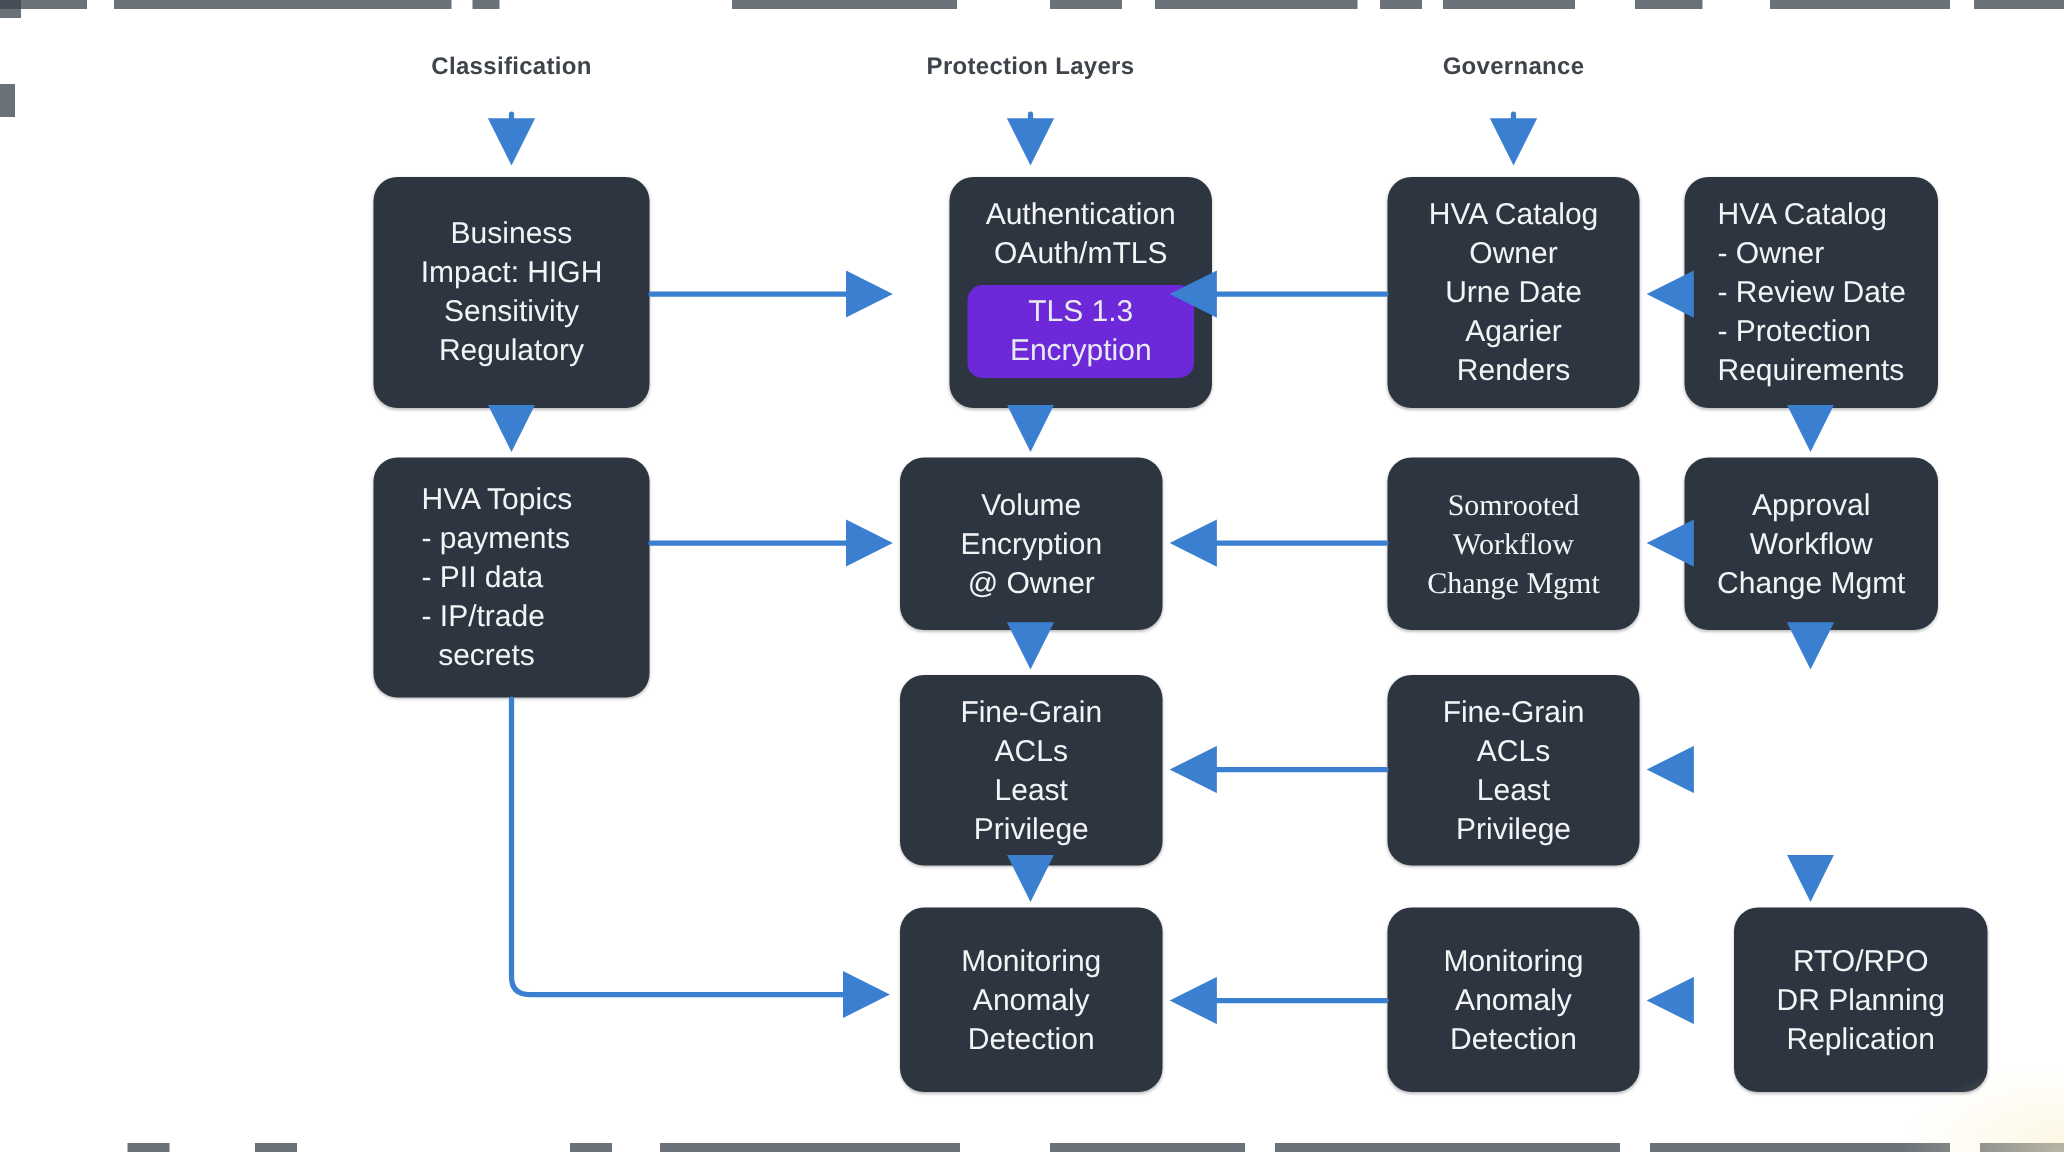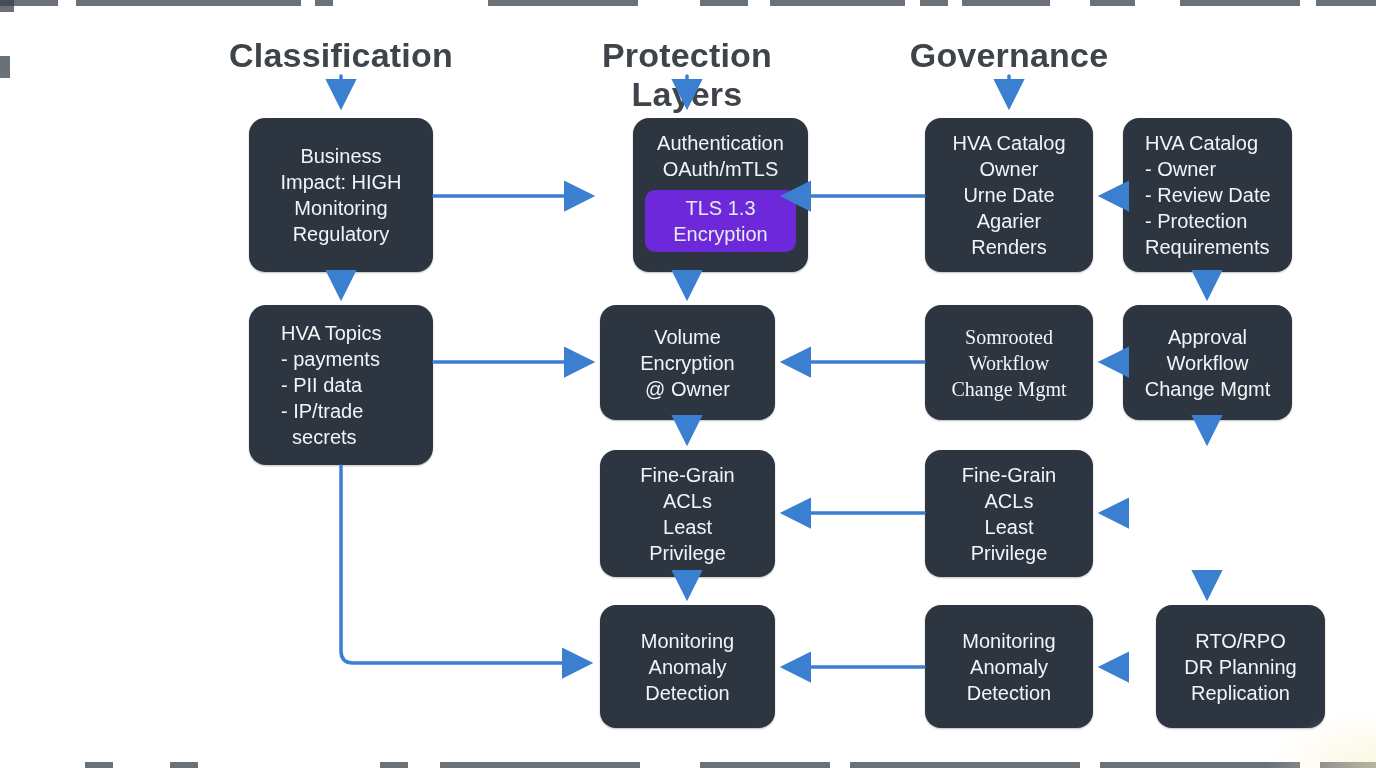--- a/index.html
+++ b/index.html
@@ -2,31 +2,31 @@
 <html><head>
 <meta charset="utf-8">
 <style>
   html,body{margin:0;padding:0;background:#ffffff;}
   #stage{
     position:relative;width:1376px;height:768px;background:#ffffff;
     font-family:"Liberation Sans",sans-serif;overflow:hidden;
   }
   .col-header{
     position:absolute;text-align:center;color:#3f444b;
-    font-size:34px;font-weight:600;letter-spacing:0.2px;
+    font-size:16px;font-weight:600;letter-spacing:0.2px;
   }
   .node{
     position:absolute;background:#2c3540;border-radius:16px;
     color:#f2f4f6;display:flex;align-items:center;justify-content:center;
     box-shadow:0 1px 2px rgba(0,0,0,0.25);
   }
   .node-text{
     white-space:pre-line;text-align:center;font-size:20px;line-height:26px;
   }
-  .node.left-align{justify-content:flex-start;border-radius:17px;}
+  .node.left-align{justify-content:flex-start;}
   .node.left-align .node-text{text-align:left;padding-left:32px;}
   .node.left-align-tight .node-text{text-align:left;padding-left:22px;}
   .node.left-align-tight{justify-content:flex-start;}
   .auth-node{flex-direction:column;justify-content:flex-start;padding-top:12px;box-sizing:border-box;}
   .inner-node{
     background:#6d28d9;border-radius:10px;margin-top:8px;
     width:151px;height:62px;display:flex;align-items:center;justify-content:center;
     color:#e7eaee;
   }
   svg.connectors{position:absolute;left:0;top:0;pointer-events:none;}
@@ -41,21 +41,21 @@
 
 <div id="stage">
 
   <div class="col-header" style="left:221px;top:36px;width:240px;">Classification</div>
   <div class="col-header" style="left:547px;top:36px;width:280px;">Protection Layers</div>
   <div class="col-header" style="left:909px;top:36px;width:200px;">Governance</div>
 
   <div class="node" style="left:249px;top:118px;width:184px;height:154px;">
     <div class="node-text">Business
 Impact: HIGH
-Monitoring
+Sensitivity
 Regulatory</div>
   </div>
   <div class="node left-align" style="left:249px;top:305px;width:184px;height:160px;">
     <div class="node-text">HVA Topics
 - payments
 - PII data
 - IP/trade
 &nbsp;&nbsp;secrets</div>
   </div>
 

